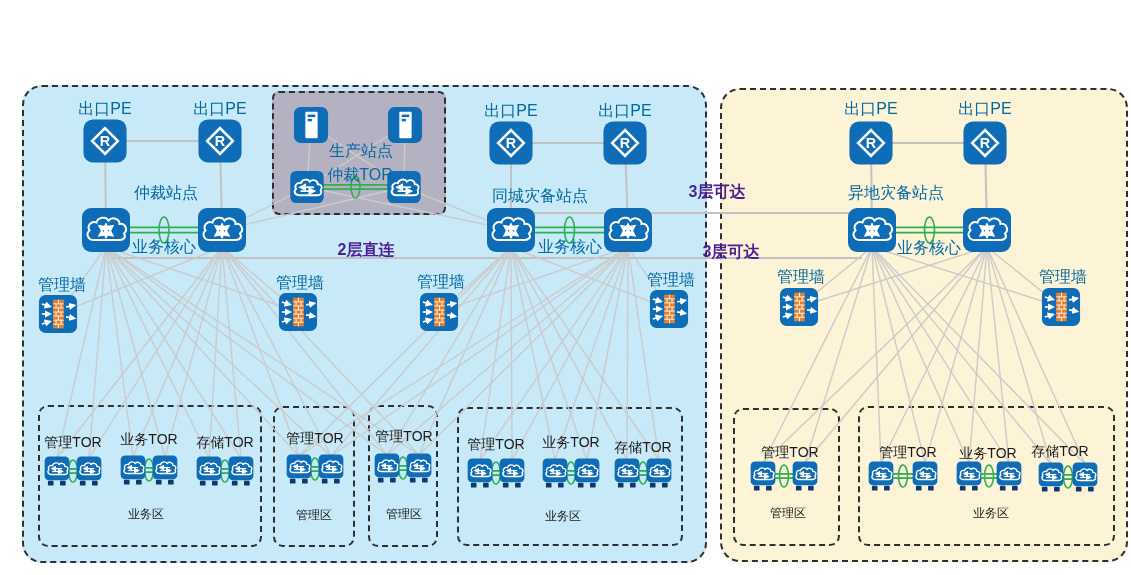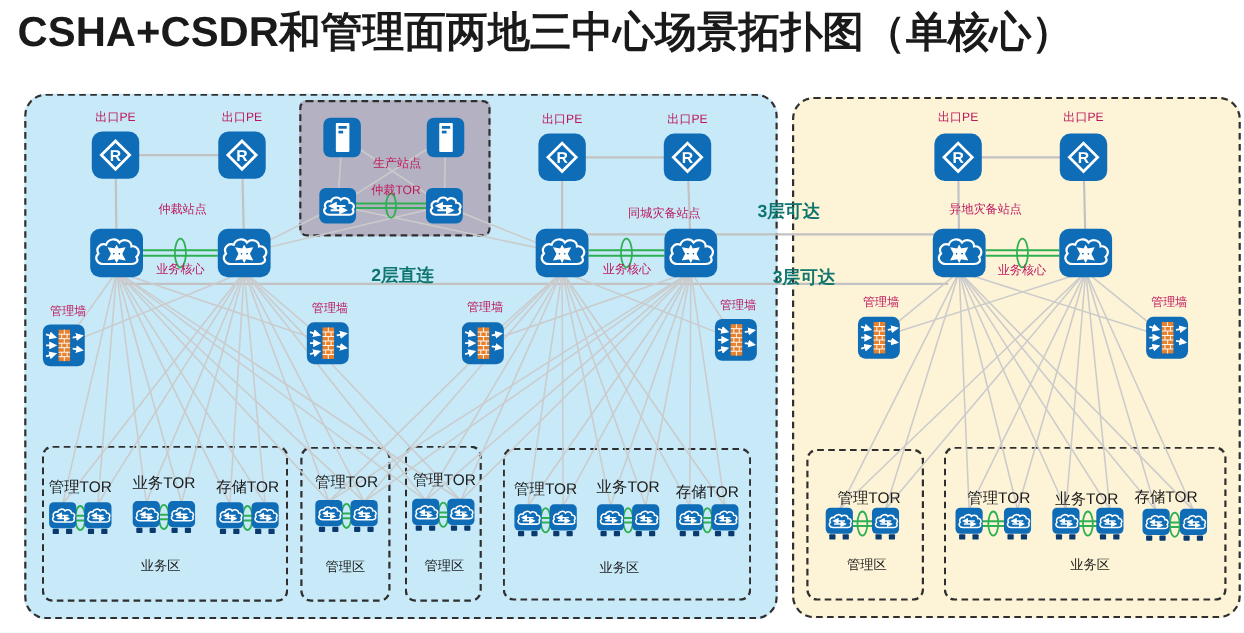--- a/index.html
+++ b/index.html
@@ -12,24 +12,24 @@
   .region-yellow{background:#fdf3d6;}
   .arb-box{position:absolute;background:#b4b2c2;border:2px dashed #2f2f2f;border-radius:7px;box-sizing:border-box;}
   .zone{position:absolute;border:2px dashed #2f2f2f;border-radius:10px;box-sizing:border-box;}
   #wires{position:absolute;left:0;top:0;}
   .trunk{stroke:#c2c2c2;stroke-width:2;fill:none;}
   .fan{stroke:#cbcbcb;stroke-width:1.4;fill:none;}
   .glink{stroke:#2eb052;stroke-width:1.8;fill:none;}
   .gell{stroke:#2eb052;stroke-width:1.6;fill:none;}
   .dev{position:absolute;}
   .dev svg{width:100%;height:100%;display:block;}
-  .lbl{position:absolute;transform:translateX(-50%);font-size:11px;color:#be185d;white-space:nowrap;}
+  .lbl{position:absolute;transform:translateX(-50%);font-size:16px;color:#0369a1;white-space:nowrap;}
   .lbl-sm{position:absolute;transform:translateX(-50%);font-size:14px;color:#1a1a1a;white-space:nowrap;}
   .lbl-zone{position:absolute;transform:translateX(-50%);font-size:12px;color:#1a1a1a;white-space:nowrap;}
-  .lbl-red{position:absolute;transform:translateX(-50%);font-size:16px;font-weight:bold;color:#0f766e;white-space:nowrap;}
+  .lbl-red{position:absolute;transform:translateX(-50%);font-size:16px;font-weight:bold;color:#4c1d95;white-space:nowrap;}
   .defs-hide{position:absolute;width:0;height:0;overflow:hidden;}
 </style>
 </head>
 <body>
 
 <svg class="defs-hide" aria-hidden="true">
   <defs>
     <marker id="ah" markerWidth="4.5" markerHeight="4.5" refX="3.2" refY="2.25" orient="auto-start-reverse">
       <path d="M0 0 L4.5 2.25 L0 4.5 Z" fill="#fff"></path>
     </marker>
@@ -97,21 +97,20 @@
     <symbol id="sym-server" viewBox="0 0 38 40">
       <rect x="1" y="1" width="36" height="38" rx="7" fill="#0f6cb6"></rect>
       <rect x="13" y="6" width="13" height="28" rx="1" fill="#fff"></rect>
       <rect x="15.5" y="9" width="8" height="2.6" fill="#0f6cb6"></rect>
       <rect x="15.5" y="13.5" width="4.5" height="2.6" fill="#0f6cb6"></rect>
     </symbol>
   </defs>
 </svg>
 
 <div id="stage">
-  <div class="title">CSHA+CSDR和管理面两地三中心场景拓扑图（单核心）</div>
 
   <div class="region region-blue" style="left:22px;top:85px;width:685px;height:478px"></div>
   <div class="region region-yellow" style="left:720px;top:88px;width:408px;height:474px"></div>
   <div class="arb-box" style="left:272px;top:91px;width:174px;height:124px"></div>
 
   <div class="zone" style="left:38px;top:405px;width:224px;height:142px"></div>
   <div class="zone" style="left:273px;top:406px;width:82px;height:141px"></div>
   <div class="zone" style="left:368px;top:405px;width:70px;height:142px"></div>
   <div class="zone" style="left:457px;top:407px;width:226px;height:139px"></div>
   <div class="zone" style="left:733px;top:408px;width:107px;height:138px"></div>
@@ -495,21 +494,21 @@
     </div>
 
   <div class="lbl" style="left:105px;top:99px">出口PE</div>
   <div class="lbl" style="left:220px;top:99px">出口PE</div>
   <div class="lbl" style="left:511px;top:101px">出口PE</div>
   <div class="lbl" style="left:625px;top:101px">出口PE</div>
   <div class="lbl" style="left:871px;top:99px">出口PE</div>
   <div class="lbl" style="left:985px;top:99px">出口PE</div>
 
   <div class="lbl" style="left:166px;top:183px">仲裁站点</div>
-  <div class="lbl" style="left:604px;top:186px">同城灾备站点</div>
+  <div class="lbl" style="left:540px;top:186px">同城灾备站点</div>
   <div class="lbl" style="left:896px;top:183px">异地灾备站点</div>
 
   <div class="lbl" style="left:164px;top:237px">业务核心</div>
   <div class="lbl" style="left:570px;top:237px">业务核心</div>
   <div class="lbl" style="left:929px;top:238px">业务核心</div>
 
   <div class="lbl" style="left:361px;top:141px">生产站点</div>
   <div class="lbl" style="left:360px;top:165px">仲裁TOR</div>
 
   <div class="lbl" style="left:62px;top:275px">管理墙</div>

